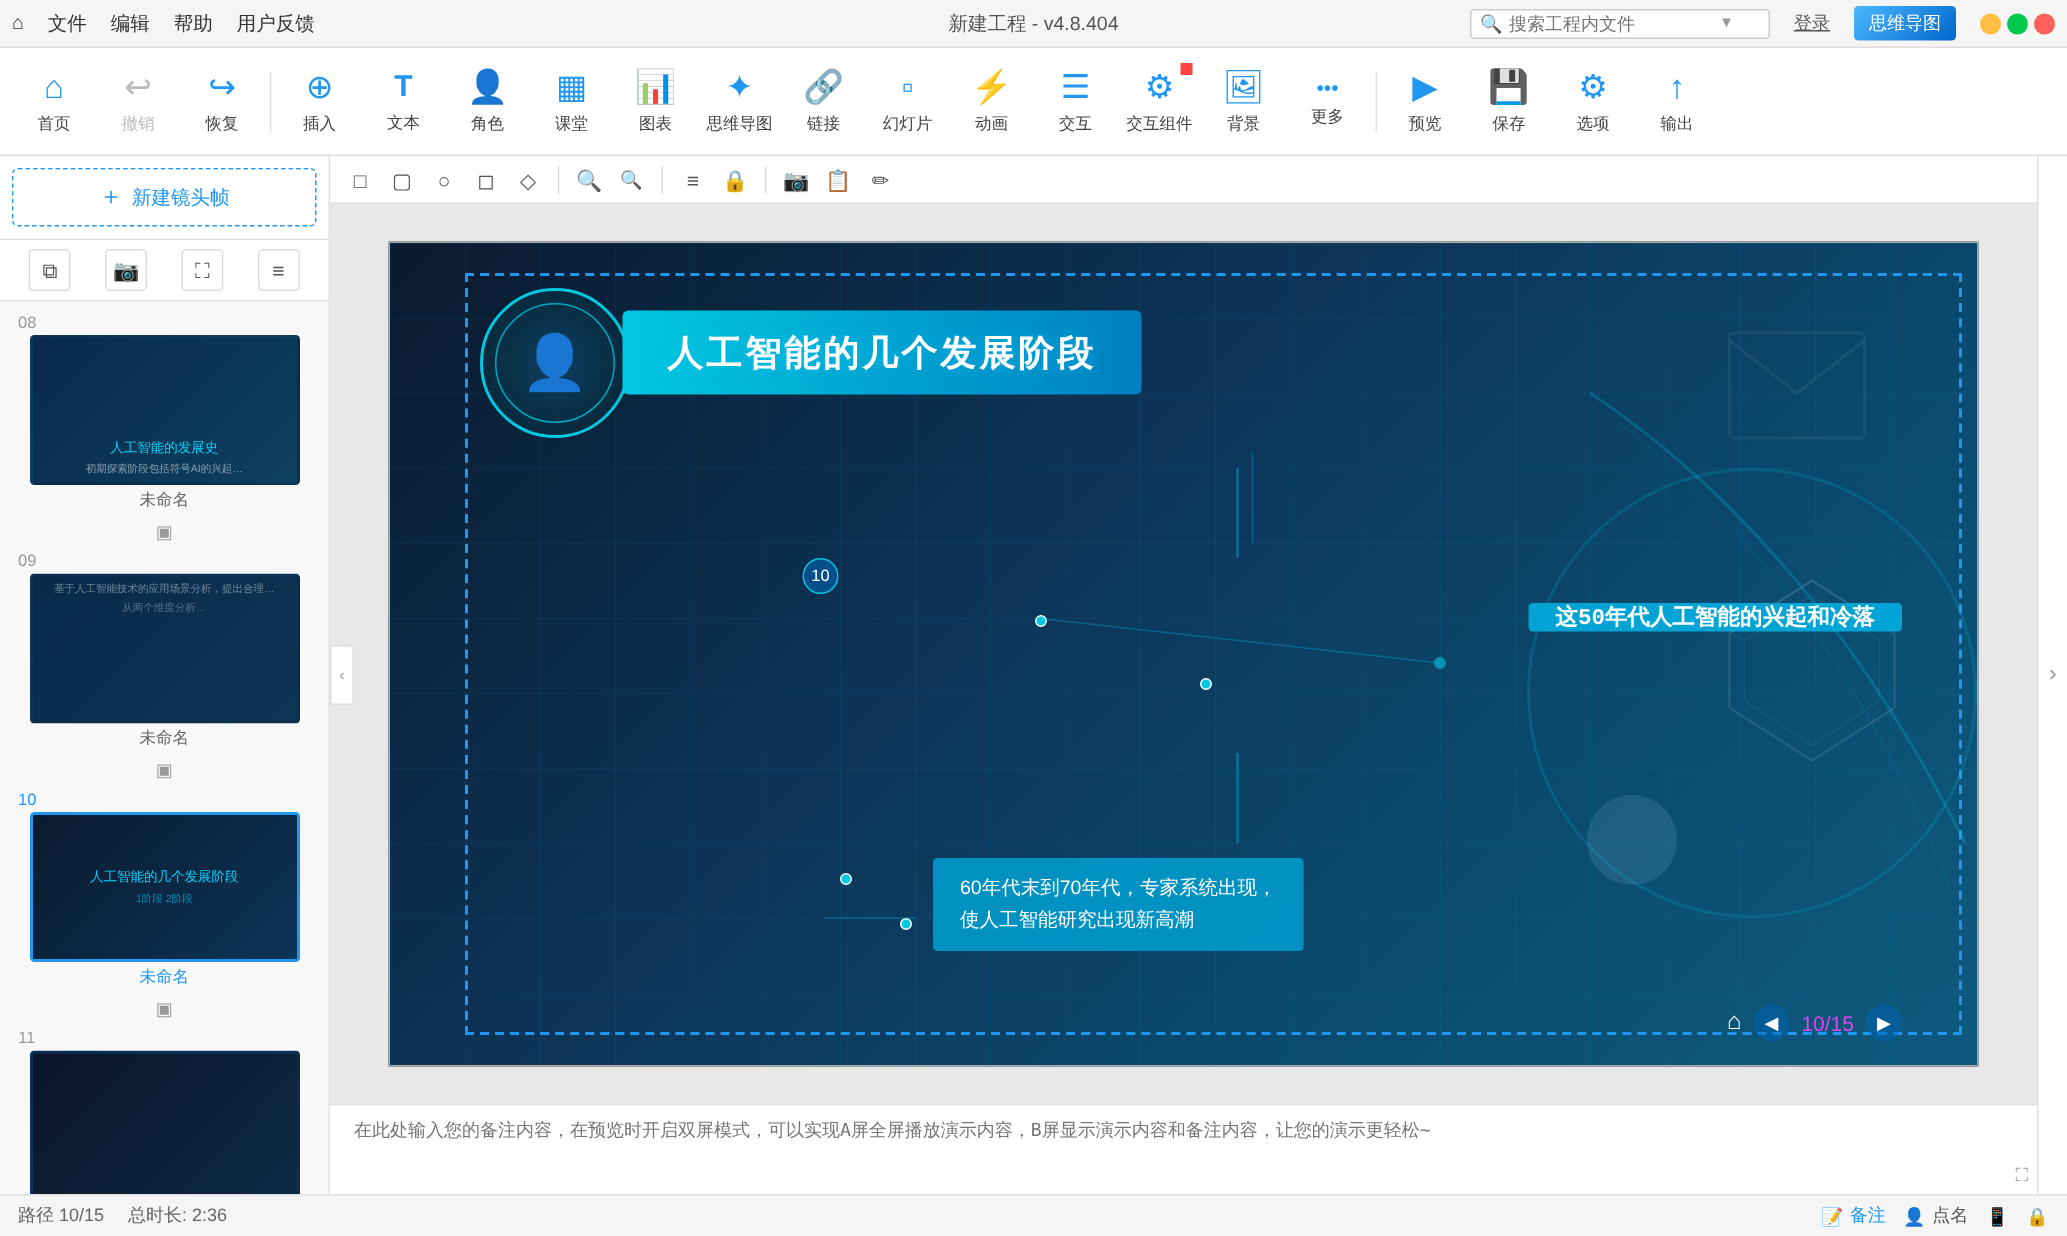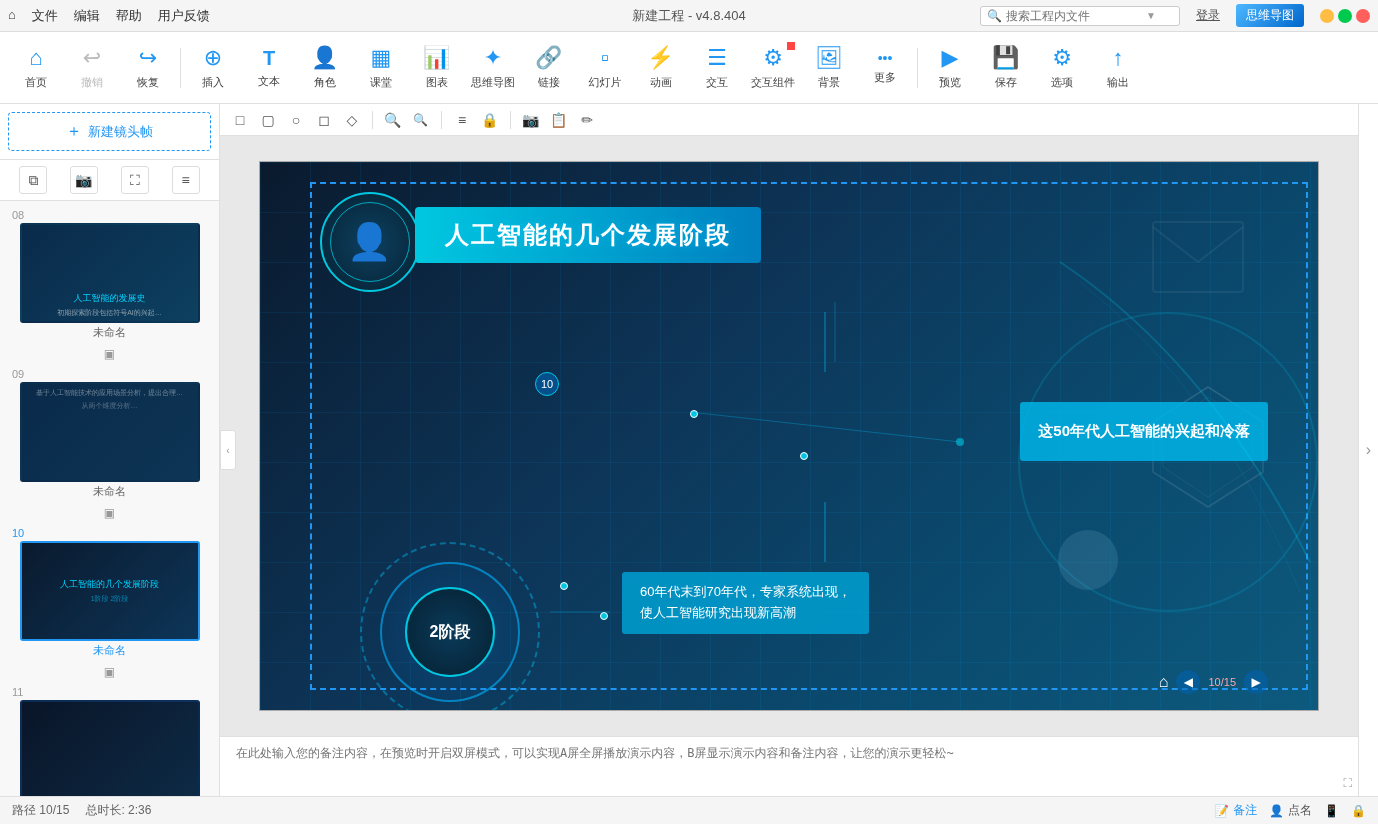--- a/index.html
+++ b/index.html
@@ -78,35 +78,35 @@
     .gear1 { position: absolute; top: 190px; left: 220px; width: 200px; height: 200px; border-radius: 50%; border: 2px dashed rgba(0,200,255,0.4); display: flex; align-items: center; justify-content: center; }
     .gear1-inner { width: 160px; height: 160px; border-radius: 50%; border: 2px solid rgba(0,180,255,0.6); display: flex; align-items: center; justify-content: center; background: radial-gradient(circle, rgba(0,100,180,0.3), transparent); }
     .gear1-center { width: 100px; height: 100px; border-radius: 50%; border: 2px solid #00c8e0; background: radial-gradient(circle, #0a3a5a, #062030); display: flex; align-items: center; justify-content: center; }
     .stage-label { color: #fff; font-size: 16px; font-weight: bold; }
 
     .gear2 { position: absolute; top: 380px; left: 100px; width: 180px; height: 180px; border-radius: 50%; border: 2px dashed rgba(0,200,255,0.4); display: flex; align-items: center; justify-content: center; }
     .gear2-inner { width: 140px; height: 140px; border-radius: 50%; border: 2px solid rgba(0,180,255,0.6); display: flex; align-items: center; justify-content: center; background: radial-gradient(circle, rgba(0,100,180,0.3), transparent); }
     .gear2-center { width: 90px; height: 90px; border-radius: 50%; border: 2px solid #00c8e0; background: radial-gradient(circle, #0a3a5a, #062030); display: flex; align-items: center; justify-content: center; }
 
     
-    .info-box1 { position: absolute; top: 240px; right: 50px; background: rgba(0,180,230,0.85); padding: 20px 18px; border-radius: 3px; }
+    .info-box1 { position: absolute; top: 240px; right: 50px; background: rgba(0,180,230,0.85); padding: 0 18px; border-radius: 3px; font-family: Liberation Mono, monospace; }
     .info-box1 span { color: #fff; font-size: 15px; font-weight: bold; }
     .info-box2 { position: absolute; top: 410px; left: 362px; background: rgba(0,160,210,0.85); padding: 10px 18px; border-radius: 3px; }
     .info-box2 span { color: #fff; font-size: 13px; line-height: 1.6; }
 
     
     .deco-envelope { position: absolute; top: 60px; right: 80px; opacity: 0.2; }
     .deco-crystal { position: absolute; top: 260px; right: 80px; opacity: 0.3; }
     .deco-circle { position: absolute; bottom: 120px; right: 200px; width: 60px; height: 60px; border-radius: 50%; background: rgba(150,200,230,0.15); }
     .deco-arc { position: absolute; top: 150px; right: 0; width: 300px; height: 300px; border-radius: 50%; border: 2px solid rgba(0,220,255,0.15); }
 
     
     .page-counter { position: absolute; bottom: 16px; right: 50px; display: flex; align-items: center; gap: 8px; }
     .page-nav-btn { width: 24px; height: 24px; border-radius: 50%; background: rgba(0,100,180,0.5); color: #fff; display: flex; align-items: center; justify-content: center; cursor: pointer; font-size: 12px; }
-    .page-num { color: #fca5a5; font-size: 11px; }
+    .page-num { color: #d946ef; font-size: 14px; }
     .page-house { color: #fff; font-size: 16px; }
 
     
     #right-toggle { width: 20px; background: #fff; border-left: 1px solid #e0e0e0; display: flex; align-items: center; justify-content: center; cursor: pointer; color: #999; }
 
     
     #left-toggle { position: absolute; left: 220px; top: 50%; transform: translateY(-50%); z-index: 10; background: #fff; border: 1px solid #ddd; border-radius: 0 3px 3px 0; width: 16px; height: 40px; display: flex; align-items: center; justify-content: center; cursor: pointer; color: #999; font-size: 10px; }
 
     
     #notes-area { height: 60px; background: #fff; border-top: 1px solid #e0e0e0; display: flex; align-items: stretch; position: relative; }
@@ -373,27 +373,20 @@
           <svg width="120" height="130" viewBox="0 0 120 130" fill="none">
             <polygon points="60,5 115,40 115,90 60,125 5,90 5,40" stroke="rgba(255,255,255,0.35)" stroke-width="1.5" fill="none"></polygon>
             <polygon points="60,15 105,45 105,85 60,115 15,85 15,45" stroke="rgba(255,255,255,0.2)" stroke-width="1" fill="none"></polygon>
             <line x1="60" y1="5" x2="5" y2="40" stroke="rgba(255,255,255,0.2)" stroke-width="1"></line>
             <line x1="60" y1="5" x2="115" y2="40" stroke="rgba(255,255,255,0.2)" stroke-width="1"></line>
             <line x1="5" y1="40" x2="15" y2="45" stroke="rgba(255,255,255,0.2)" stroke-width="1"></line>
           </svg>
         </div>
 
 
-        <div class="gear2">
-          <div class="gear2-inner">
-            <div class="gear2-center">
-              <span class="stage-label">2阶段</span>
-            </div>
-          </div>
-        </div>
 
         <div class="info-box1">
           <span>这50年代人工智能的兴起和冷落</span>
         </div>
 
         <div class="info-box2">
           <span style="white-space:pre-line;">60年代末到70年代，专家系统出现，
 使人工智能研究出现新高潮</span>
         </div>
 

